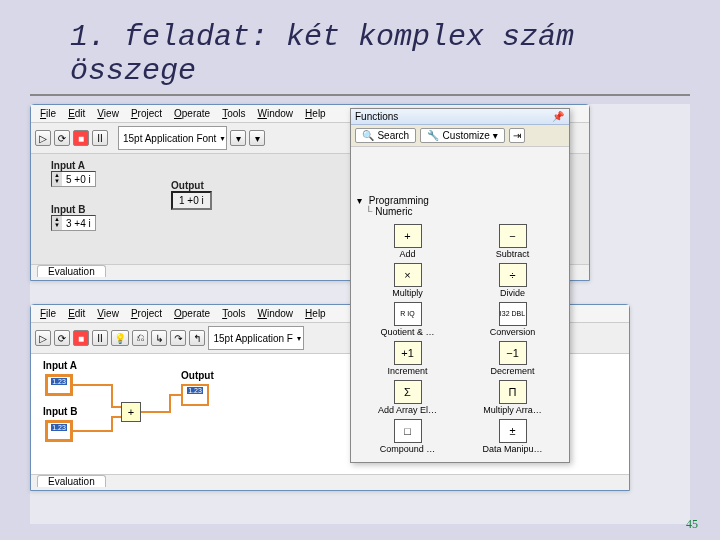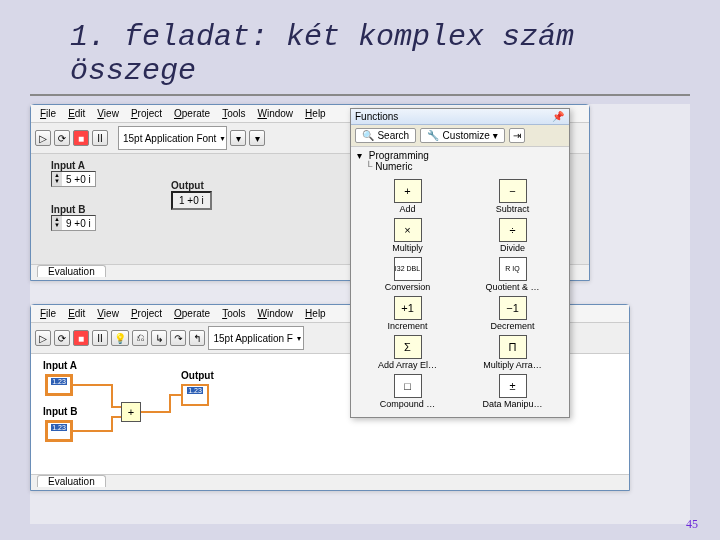--- a/index.html
+++ b/index.html
@@ -16,21 +16,21 @@
     font-style: italic;
     font-size: 30px;
     color: #2a2a55;
     padding: 20px 0 6px 40px;
     border-bottom: 2px solid #888;
     margin: 0 30px 8px 30px;
   }
   .page-num {
     position: absolute;
     bottom: 8px; right: 22px;
-    font-size: 12px; color: #6d28d9;
+    font-size: 12px; color: #15803d;
     font-family: Georgia, serif;
   }
   .stage {
     position: relative;
     margin: 0 30px;
     height: 420px;
     background: #e8e8f0;
   }
   .win {
     position: absolute;
@@ -141,21 +141,21 @@
     display: flex; align-items:center; justify-content:space-between;
   }
   .func-toolbar {
     display:flex; gap:4px; padding:3px 4px; border-bottom:1px solid #ccc;
     background:#ece9d8;
   }
   .func-toolbar .pill {
     border:1px solid #999; background:#fff; padding:1px 6px;
     display:flex; align-items:center; gap:3px; border-radius:2px;
   }
-  .crumbs { padding:3px 6px; font-size:10px; }
+  .crumbs { padding:3px 6px; font-size:10px;margin-top:45px; }
   .crumbs .arrow-icon { margin-right:4px; }
   .palette-grid {
     display:grid; grid-template-columns: 1fr 1fr; gap:4px 12px;
     padding: 4px 10px 8px 10px;
   }
   .pcell { display:flex; flex-direction:column; align-items:center; gap:1px;}
   .picon {
     width:28px; height:24px; border:1px solid #555; background:#fff;
     display:flex; align-items:center; justify-content:center;
     font-size:11px;
@@ -202,21 +202,21 @@
           <span class="val">5 +0 i</span>
         </div>
       </div>
       <div style="position:absolute; left:20px; top:50px;">
         <div class="ctrl-label">Input B</div>
         <div class="num-box">
           <span class="stepper">
               <span>▲</span>
               <span>▼</span>
             </span>
-          <span class="val">9 +0 i</span>
+          <span class="val">3 +4 i</span>
         </div>
       </div>
       <div style="position:absolute; left:140px; top:26px;">
         <div class="ctrl-label">Output</div>
         <div class="out-box">1 +0 i</div>
       </div>
     </div>
     <div class="statusbar">
       <span class="tab">Evaluation</span>
     </div>
@@ -309,30 +309,30 @@
         </div>
       <div class="pcell">
           <div class="picon tri">×</div>
           <div class="plabel">Multiply</div>
         </div>
       <div class="pcell">
           <div class="picon tri">÷</div>
           <div class="plabel">Divide</div>
         </div>
       <div class="pcell">
+          <div class="picon" style="font-size:7px;line-height:8px">R
+IQ</div>
+          <div class="plabel">Quotient &amp; …</div>
+        </div>
+      <div class="pcell">
           <div class="picon" style="font-size:7px;line-height:8px">I32
 DBL</div>
           <div class="plabel">Conversion</div>
         </div>
       <div class="pcell">
-          <div class="picon" style="font-size:7px;line-height:8px">R
-IQ</div>
-          <div class="plabel">Quotient &amp; …</div>
-        </div>
-      <div class="pcell">
           <div class="picon tri">+1</div>
           <div class="plabel">Increment</div>
         </div>
       <div class="pcell">
           <div class="picon tri">−1</div>
           <div class="plabel">Decrement</div>
         </div>
       <div class="pcell">
           <div class="picon tri">Σ</div>
           <div class="plabel">Add Array El…</div>

